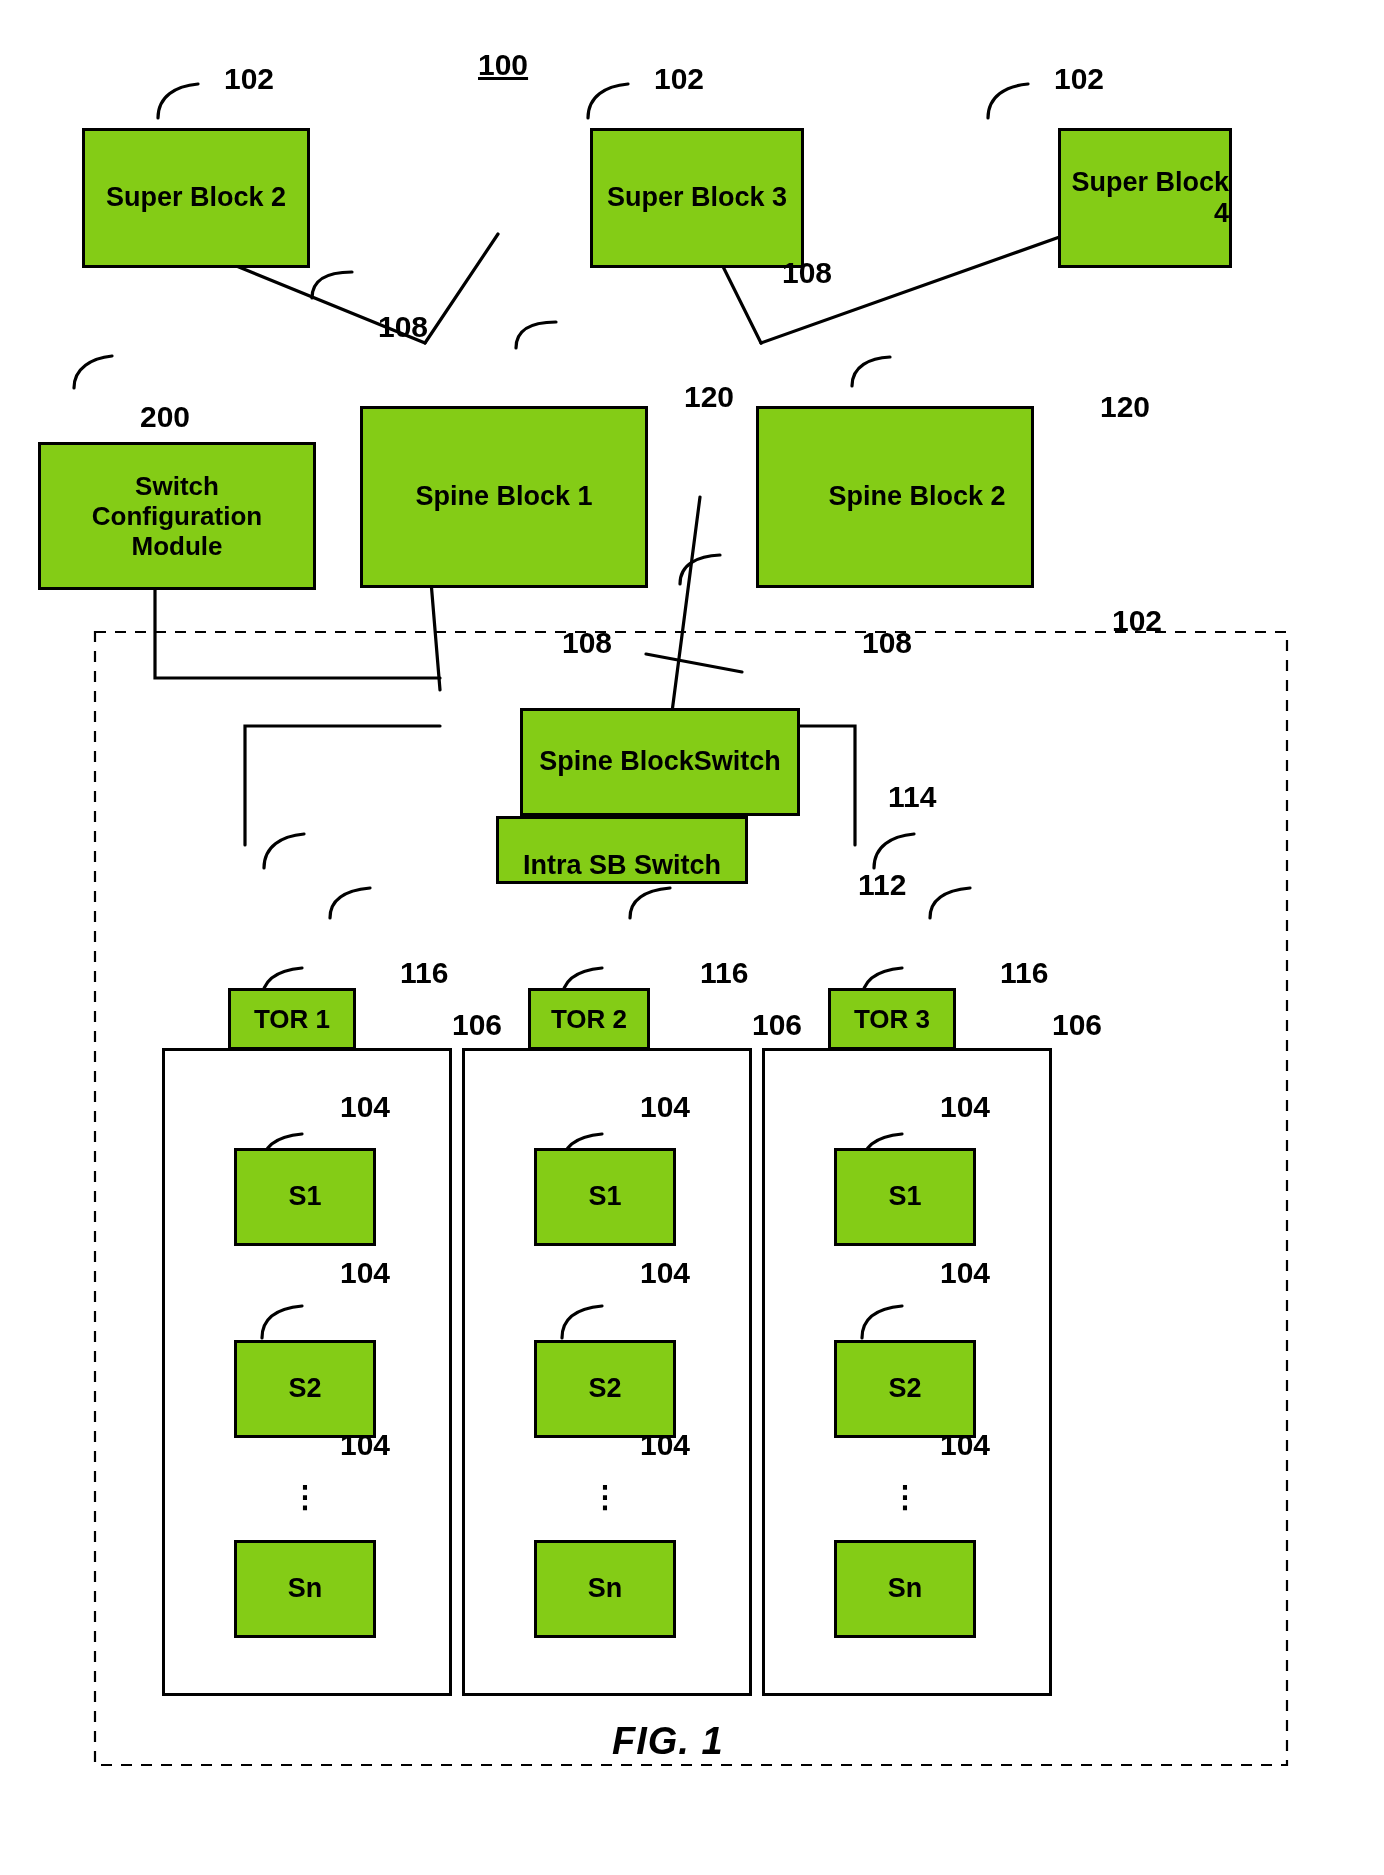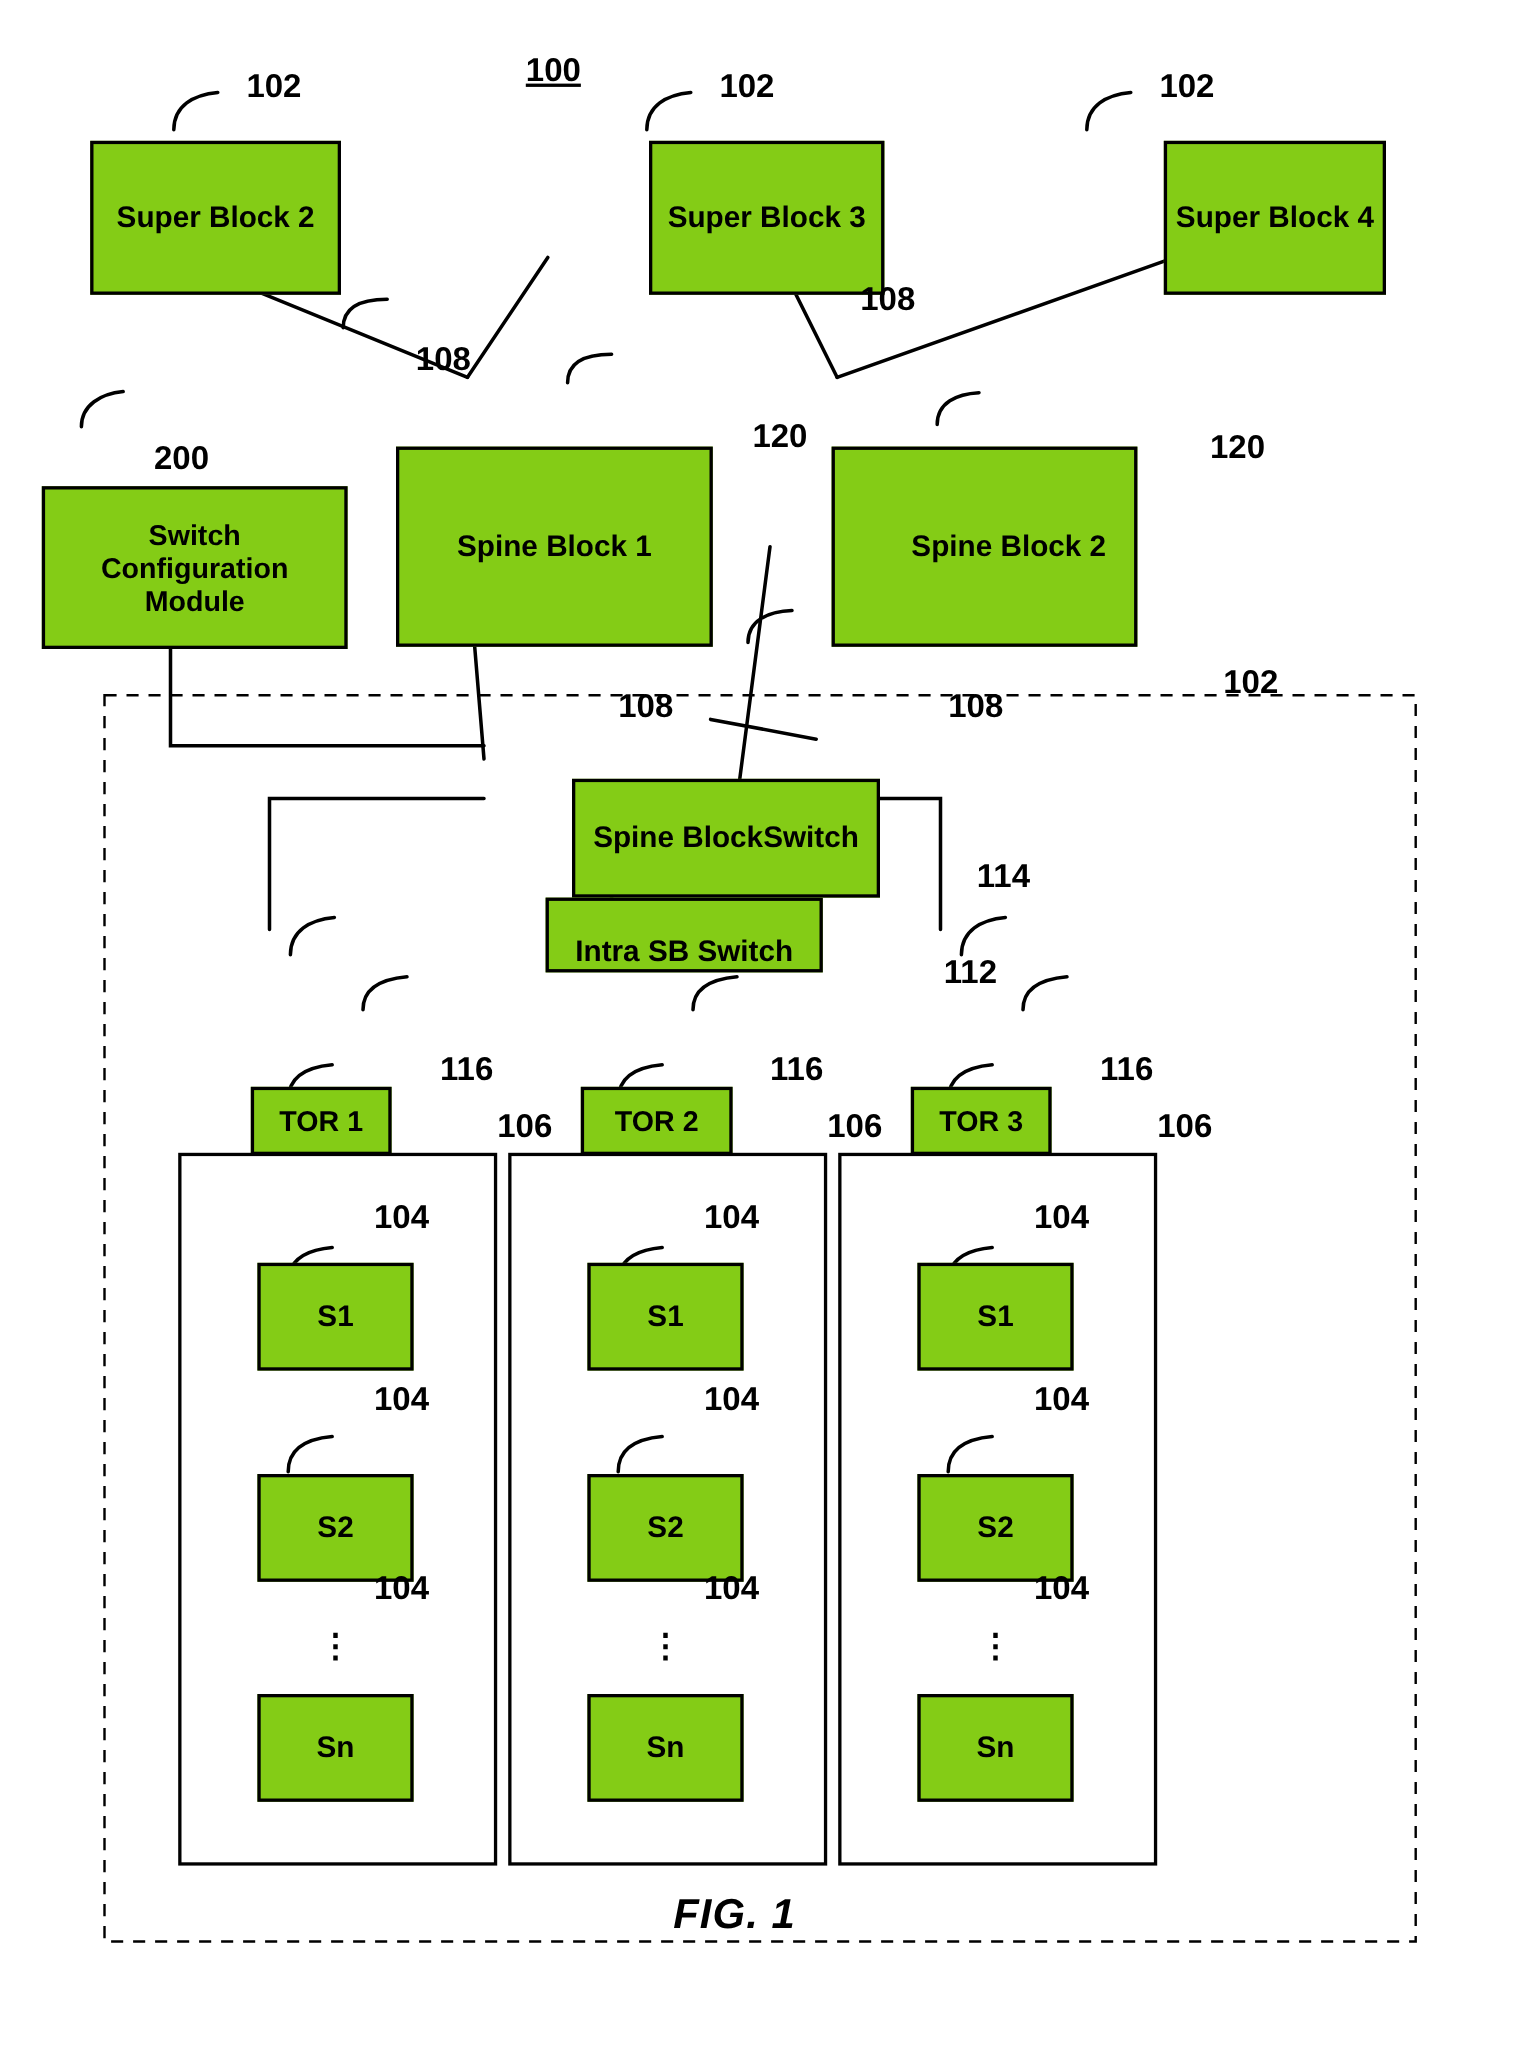--- a/index.html
+++ b/index.html
@@ -121,21 +121,21 @@
   <div class="box sblk" style="left:82px;top:128px;width:228px;height:140px;">
     <span class="box-lbl">Super Block 2</span>
   </div>
   <div class="ref" style="left:224px;top:62px;">102</div>
 
   <div class="box sblk" style="left:590px;top:128px;width:214px;height:140px;">
     <span class="box-lbl">Super Block 3</span>
   </div>
   <div class="ref" style="left:654px;top:62px;">102</div>
 
-  <div class="box sblk" style="left:1058px;top:128px;width:202px;height:140px;text-align:right;">
+  <div class="box sblk" style="left:1058px;top:128px;width:174px;height:140px;text-align:right;">
     <span class="box-lbl">Super Block 4</span>
   </div>
   <div class="ref" style="left:1054px;top:62px;">102</div>
 
   <div class="ref" style="left:378px;top:310px;">108</div>
   <div class="ref" style="left:782px;top:256px;">108</div>
 
   <div class="box scm" style="left:38px;top:442px;width:278px;height:148px;flex-direction:column;">
     <span class="box-lbl">Switch</span>
     <span class="box-lbl">Configuration</span>
@@ -187,21 +187,21 @@
   </div>
   <div class="ref" style="left:340px;top:1256px;">104</div>
 
   <div class="vdots" style="left:234px;top:1490px;width:142px;">⋮</div>
 
   <div class="box srv" style="left:234px;top:1540px;width:142px;height:98px;">
     <span class="box-lbl">Sn</span>
   </div>
   <div class="ref" style="left:340px;top:1428px;">104</div>
 
-  <div class="box tor" style="left:528px;top:988px;width:138px;height:62px;">
+  <div class="box tor" style="left:528px;top:988px;width:122px;height:62px;">
     <span class="box-lbl">TOR 2</span>
   </div>
   <div class="ref" style="left:700px;top:956px;">116</div>
 
   <div class="box rack" style="left:462px;top:1048px;width:290px;height:648px;"></div>
   <div class="ref" style="left:752px;top:1008px;">106</div>
 
   <div class="box srv" style="left:534px;top:1148px;width:142px;height:98px;">
     <span class="box-lbl">S1</span>
   </div>

